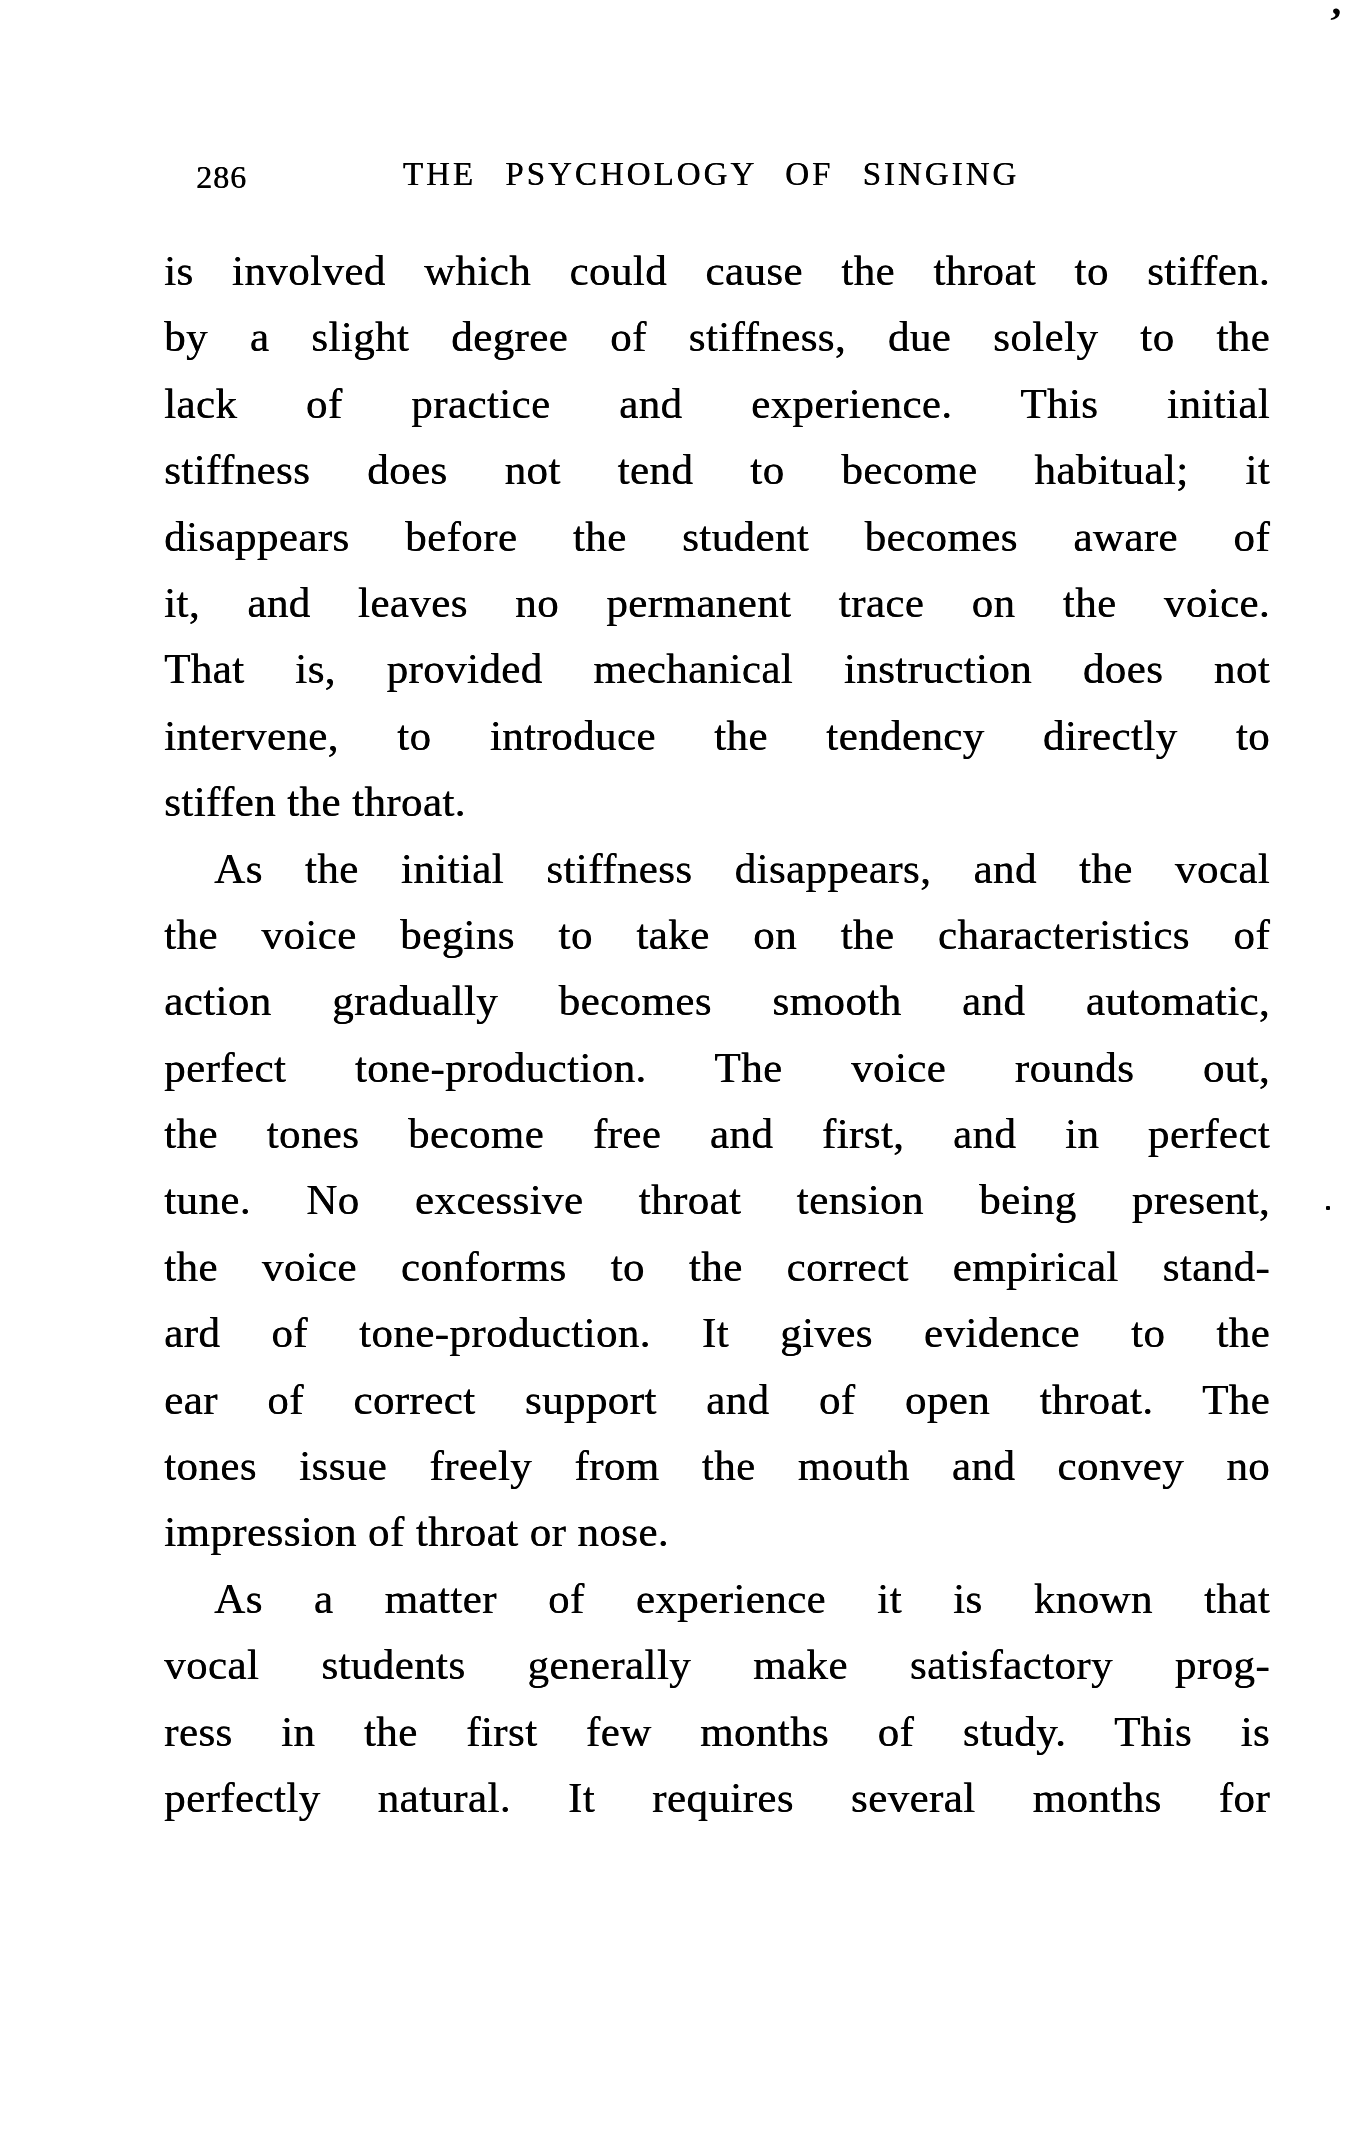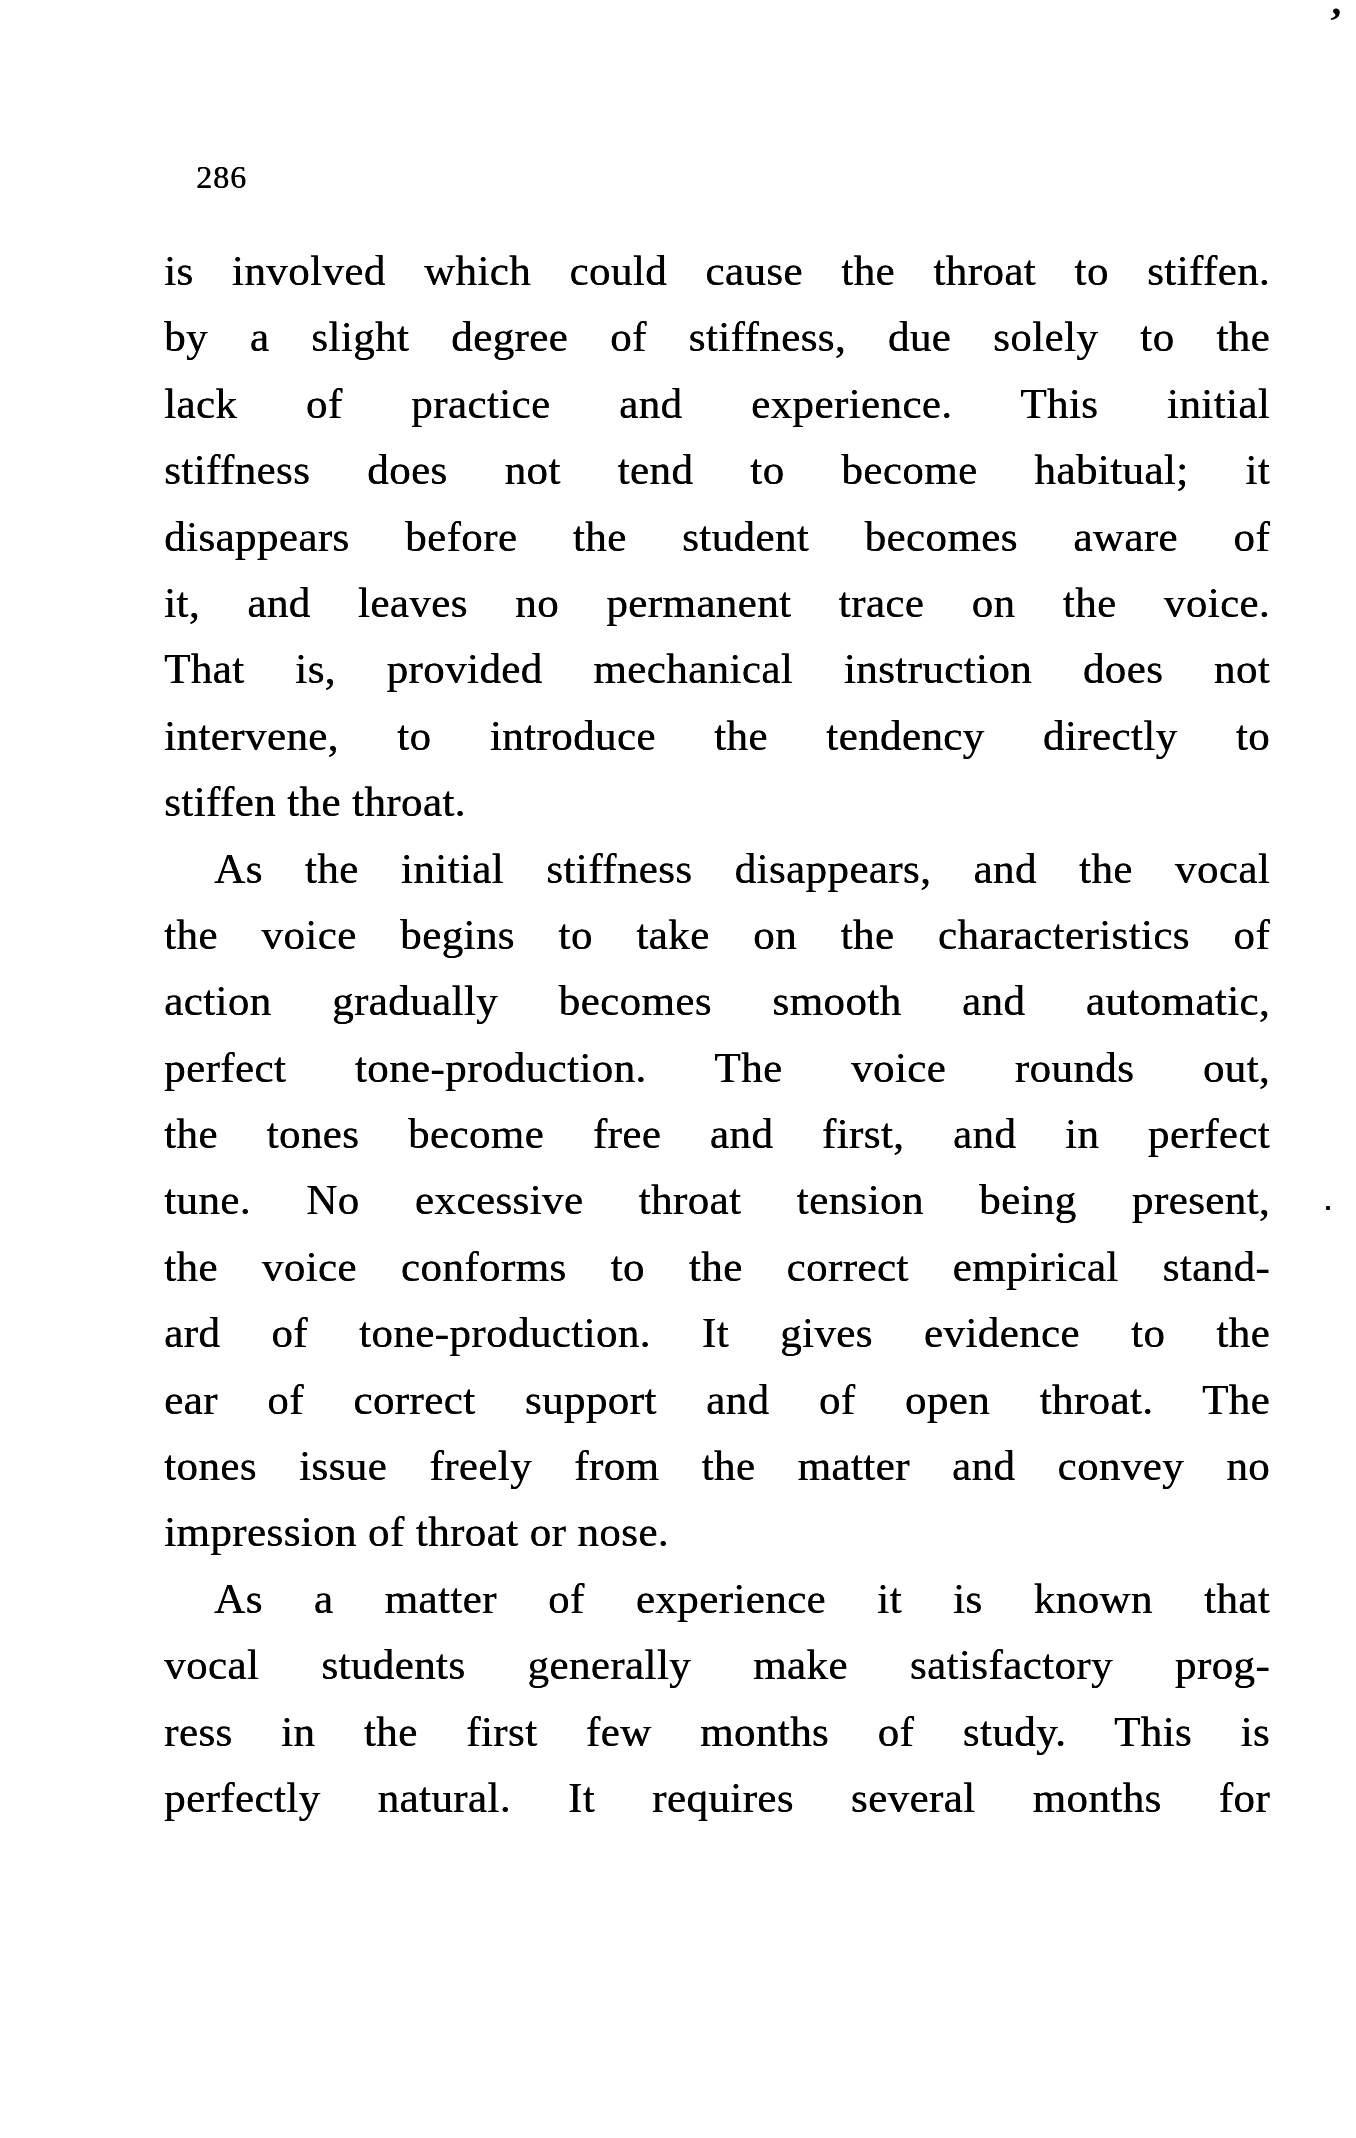--- a/index.html
+++ b/index.html
@@ -88,20 +88,21 @@
     border-radius: 1px;
   }
 </style>
 </head>
 <body>
 
 <div class="page">
 
   <div class="header">
     <span class="page-number">286</span>
+    <span class="running-title">THE PSYCHOLOGY OF SINGING</span>
   </div>
 
   <div class="body-text">
       <div class="line justified">is involved which could cause the throat to stiffen.</div>
       <div class="line justified">by a slight degree of stiffness, due solely to the</div>
       <div class="line justified">lack of practice and experience.  This initial</div>
       <div class="line justified">stiffness does not tend to become habitual; it</div>
       <div class="line justified">disappears before the student becomes aware of</div>
       <div class="line justified">it, and leaves no permanent trace on the voice.</div>
       <div class="line justified">That is, provided mechanical instruction does not</div>
@@ -109,21 +110,21 @@
       <div class="line no-justify">stiffen the throat.</div>
       <div class="line justified indent">As the initial stiffness disappears, and the vocal</div>
       <div class="line justified">the voice begins to take on the characteristics of</div>
       <div class="line justified">action gradually becomes smooth and automatic,</div>
       <div class="line justified">perfect tone-production.  The voice rounds out,</div>
       <div class="line justified">the tones become free and first, and in perfect</div>
       <div class="line justified">tune.  No excessive throat tension being present,</div>
       <div class="line justified">the voice conforms to the correct empirical stand-</div>
       <div class="line justified">ard of tone-production.  It gives evidence to the</div>
       <div class="line justified">ear of correct support and of open throat.  The</div>
-      <div class="line justified">tones issue freely from the matter and convey no</div>
+      <div class="line justified">tones issue freely from the mouth and convey no</div>
       <div class="line no-justify">impression of throat or nose.</div>
       <div class="line justified indent">As a matter of experience it is known that</div>
       <div class="line justified">vocal students generally make satisfactory prog-</div>
       <div class="line justified">ress in the first few months of study.  This is</div>
       <div class="line justified">perfectly natural.  It requires several months for</div>
     </div>
 
   <span class="artifact-top-right">’</span>
 
   <span class="artifact-speck"></span>

